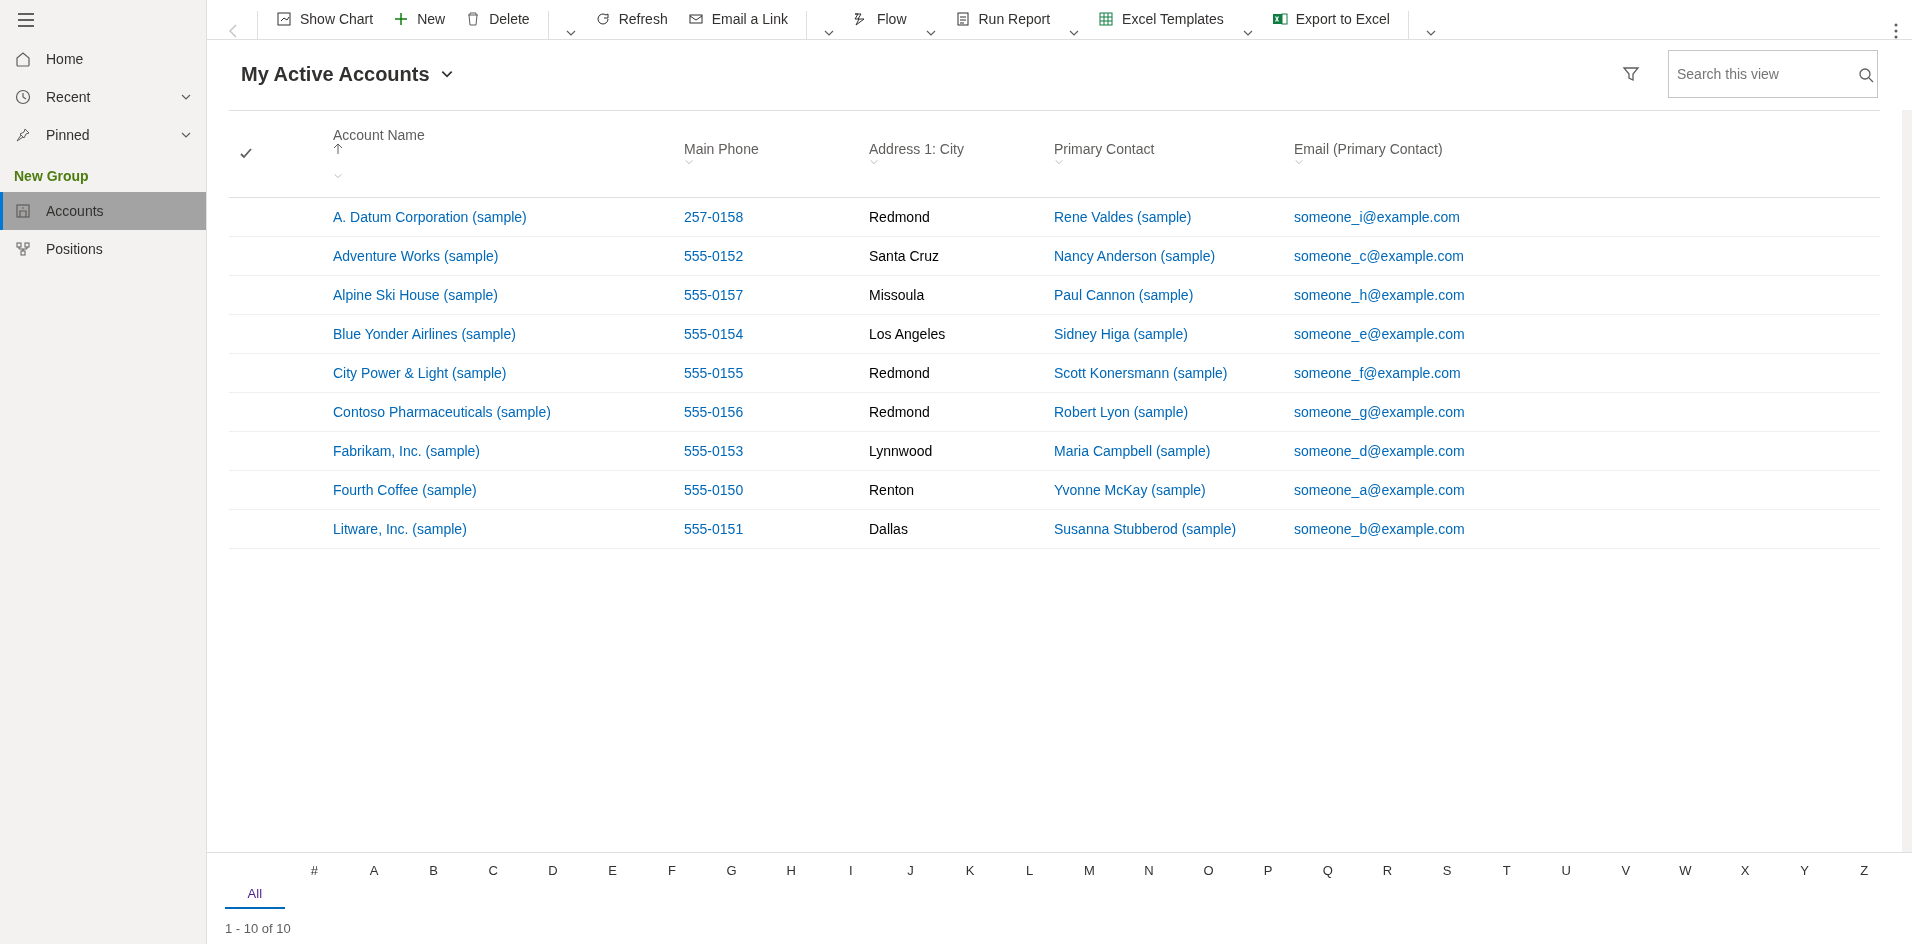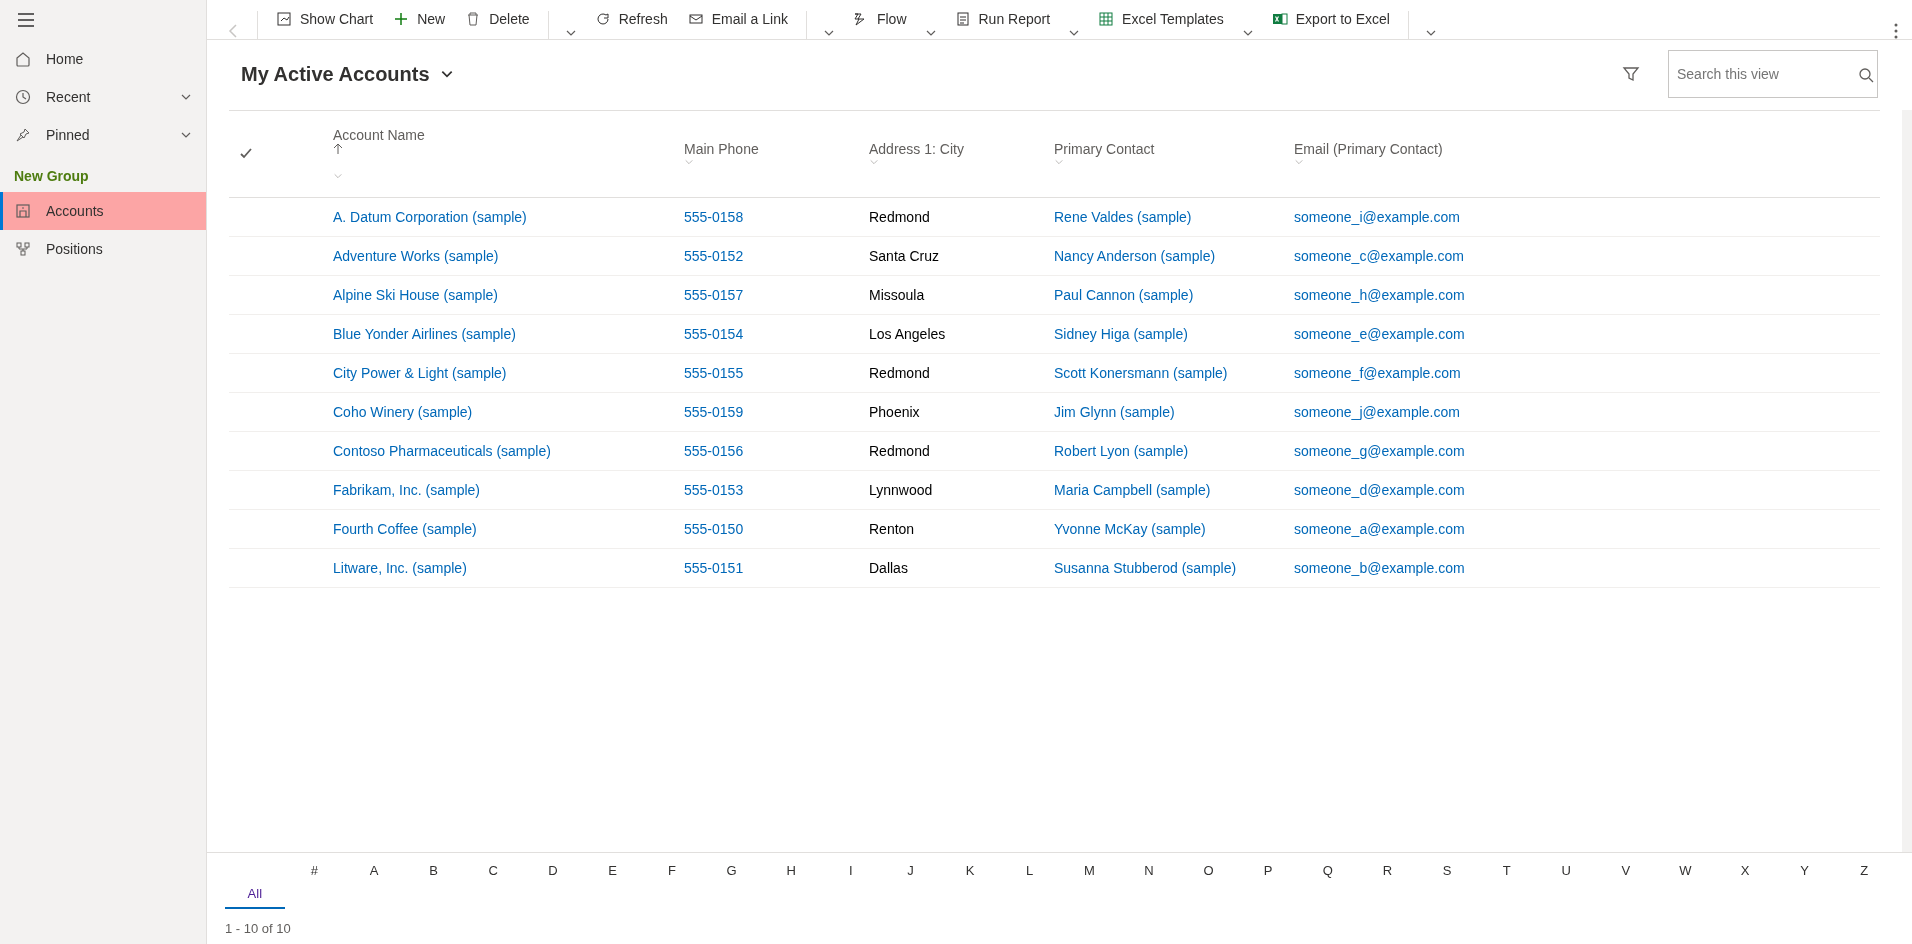--- a/index.html
+++ b/index.html
@@ -19,21 +19,21 @@
       display: flex; align-items: center; height: 38px; padding: 0 14px;
       cursor: pointer; font-size: 14px; color: #323130;
     }
     .nav-item .nav-icon { width: 18px; height: 18px; margin-right: 14px; display: flex; align-items: center; justify-content: center; color: #605e5c;}
     .nav-item.expandable { justify-content: flex-start; position: relative; }
     .nav-item .chevron { position: absolute; right: 14px; color: #605e5c; }
     .nav-group-header {
       padding: 14px 14px 8px 14px; font-size: 14px; font-weight: 700; color: #4d7c0f;
     }
     .nav-item.active {
-      background: #fca5a5; position: relative;
+      background: #a3a3a3; position: relative;
     }
     .nav-item.active::before {
       content: ''; position: absolute; left: 0; top: 0; bottom: 0; width: 3px; background: #0078d4;
     }
 
     
     .commandbar {
       position: absolute; left: 207px; top: 0; right: 0; height: 40px;
       display: flex; align-items: flex-end; border-bottom: 1px solid #e1dfdd;
       padding-left: 12px;
@@ -357,21 +357,21 @@
             <span class="hd-chevron"><svg width="10" height="10" viewBox="0 0 12 12">
                   <path d="M2 4l4 4 4-4" stroke="#b0adab" fill="none"></path>
                 </svg></span>
           </th>
         </tr>
       </thead>
       <tbody id="table-body">
           <tr>
             <td class="check-col"></td>
             <td class="name-col"><span class="link">A. Datum Corporation (sample)</span></td>
-            <td class="phone-col"><span class="link">555-0158</span></td>
+            <td class="phone-col"><span class="link">257-0158</span></td>
             <td class="city-col"><span>Redmond</span></td>
             <td class="contact-col"><span class="link">Rene Valdes (sample)</span></td>
             <td class="email-col"><span class="link">someone_i@example.com</span></td>
           </tr>
           <tr>
             <td class="check-col"></td>
             <td class="name-col"><span class="link">Adventure Works (sample)</span></td>
             <td class="phone-col"><span class="link">555-0152</span></td>
             <td class="city-col"><span>Santa Cruz</span></td>
             <td class="contact-col"><span class="link">Nancy Anderson (sample)</span></td>
@@ -393,28 +393,20 @@
             <td class="contact-col"><span class="link">Sidney Higa (sample)</span></td>
             <td class="email-col"><span class="link">someone_e@example.com</span></td>
           </tr>
           <tr>
             <td class="check-col"></td>
             <td class="name-col"><span class="link">City Power &amp; Light (sample)</span></td>
             <td class="phone-col"><span class="link">555-0155</span></td>
             <td class="city-col"><span>Redmond</span></td>
             <td class="contact-col"><span class="link">Scott Konersmann (sample)</span></td>
             <td class="email-col"><span class="link">someone_f@example.com</span></td>
-          </tr>
-          <tr>
-            <td class="check-col"></td>
-            <td class="name-col"><span class="link">Coho Winery (sample)</span></td>
-            <td class="phone-col"><span class="link">555-0159</span></td>
-            <td class="city-col"><span>Phoenix</span></td>
-            <td class="contact-col"><span class="link">Jim Glynn (sample)</span></td>
-            <td class="email-col"><span class="link">someone_j@example.com</span></td>
           </tr>
           <tr>
             <td class="check-col"></td>
             <td class="name-col"><span class="link">Contoso Pharmaceuticals (sample)</span></td>
             <td class="phone-col"><span class="link">555-0156</span></td>
             <td class="city-col"><span>Redmond</span></td>
             <td class="contact-col"><span class="link">Robert Lyon (sample)</span></td>
             <td class="email-col"><span class="link">someone_g@example.com</span></td>
           </tr>
           <tr>

